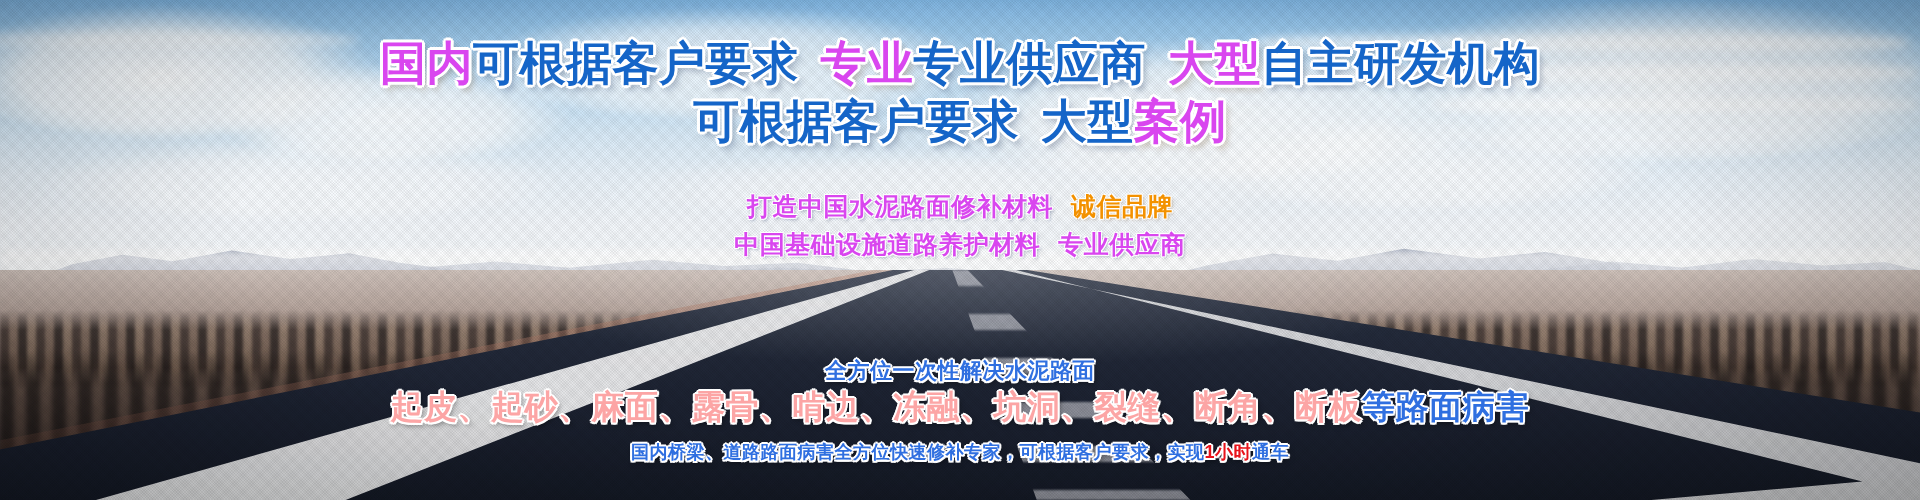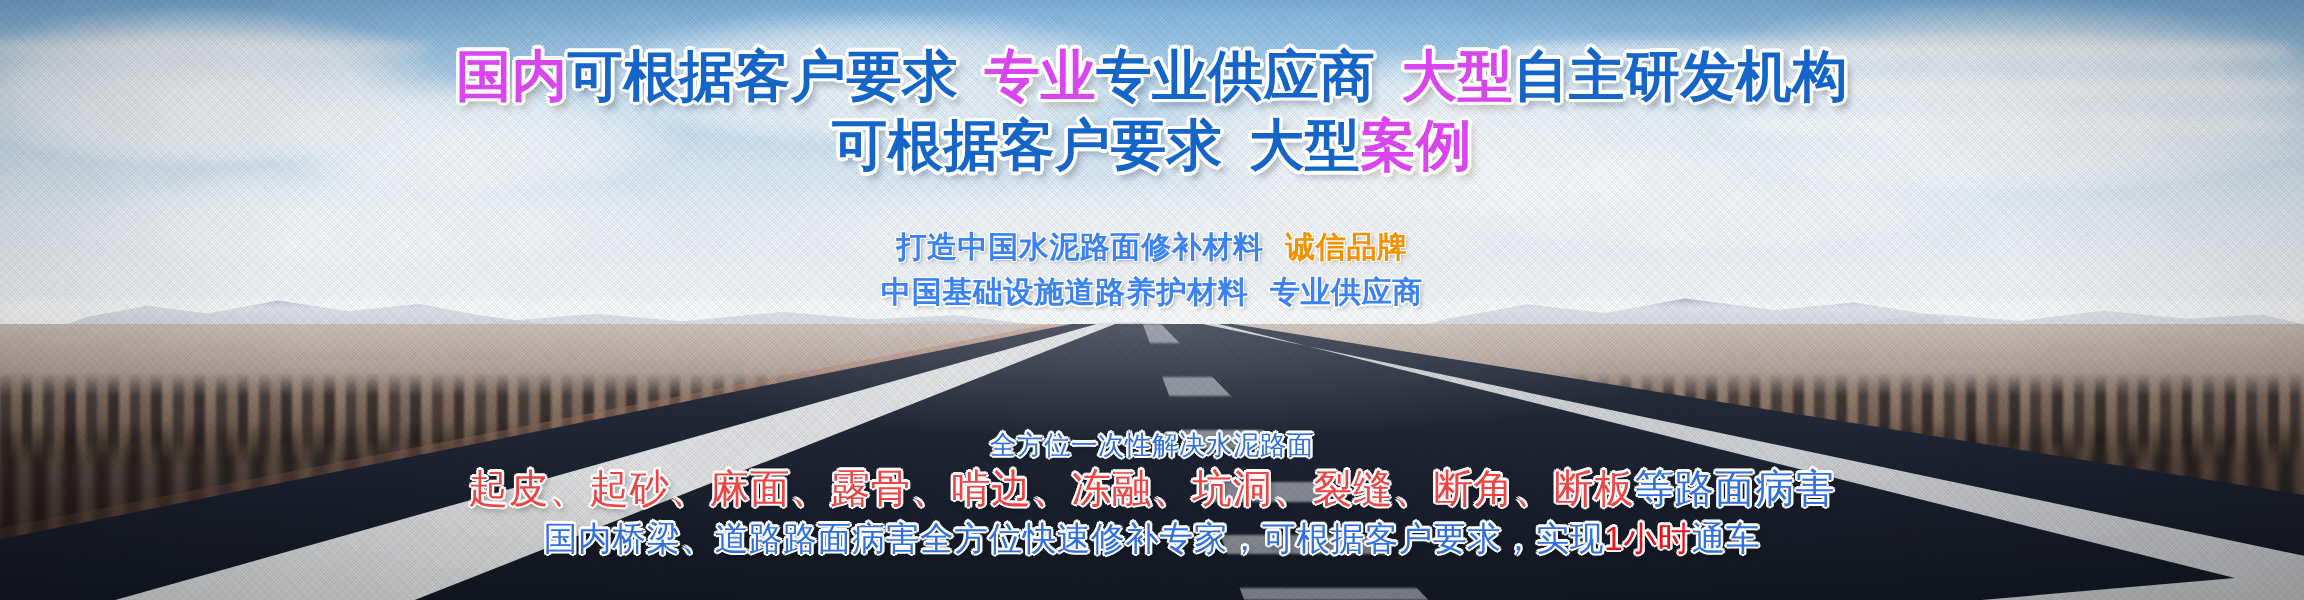--- a/index.html
+++ b/index.html
@@ -207,57 +207,57 @@
   
   .tagline{
     position:absolute;left:0;right:0;top:188px;
     line-height:1.5;
     font-size:25px;
     font-weight:bold;
     white-space:nowrap;
   }
   .tagline .line{display:block;}
   .tg-blue{
-    color:#3b82f6;
+    color:#d946ef;
     text-shadow:
       -1px -1px 0 rgba(255,255,255,.95), 1px -1px 0 rgba(255,255,255,.95),
       -1px  1px 0 rgba(255,255,255,.95), 1px  1px 0 rgba(255,255,255,.95),
        2px  2px 3px rgba(20,40,90,.3);
   }
   .tg-orange{
     color:#f39100;
     text-shadow:
       -1px -1px 0 rgba(255,255,255,.95), 1px -1px 0 rgba(255,255,255,.95),
       -1px  1px 0 rgba(255,255,255,.95), 1px  1px 0 rgba(255,255,255,.95),
        2px  2px 3px rgba(90,50,0,.28);
   }
   .tg-gap{display:inline-block;width:18px;}
 
   
   .bottom-block{
     position:absolute;left:0;right:0;top:358px;
     line-height:1.22;
     white-space:nowrap;
   }
-  .bb-line{display:block;font-weight:normal;text-align:center;}
+  .bb-line{display:block;font-weight:bold;text-align:center;}
   .bb-line1{font-size:22px;}
   .bb-line2{font-size:33px;margin-top:2px;}
-  .bb-line3{font-size:28px;margin-top:5px;}
+  .bb-line3{font-size:18px;margin-top:15px;}
 
   .ol-blue{
     color:#2f6fe0;
     text-shadow:
       -1.5px -1.5px 0 #ffffff, 1.5px -1.5px 0 #ffffff,
       -1.5px  1.5px 0 #ffffff, 1.5px  1.5px 0 #ffffff,
       -2px 0 0 #ffffff, 2px 0 0 #ffffff,
        0 -2px 0 #ffffff, 0 2px 0 #ffffff,
        2px 3px 5px rgba(0,0,0,.5);
   }
   .ol-orange{
-    color:#ef4444;
+    color:#fca5a5;
     text-shadow:
       -1.5px -1.5px 0 #ffffff, 1.5px -1.5px 0 #ffffff,
       -1.5px  1.5px 0 #ffffff, 1.5px  1.5px 0 #ffffff,
       -2px 0 0 #ffffff, 2px 0 0 #ffffff,
        0 -2px 0 #ffffff, 0 2px 0 #ffffff,
        2px 3px 5px rgba(0,0,0,.5);
   }
   .ol-red{
     color:#e8131a;
     text-shadow:

